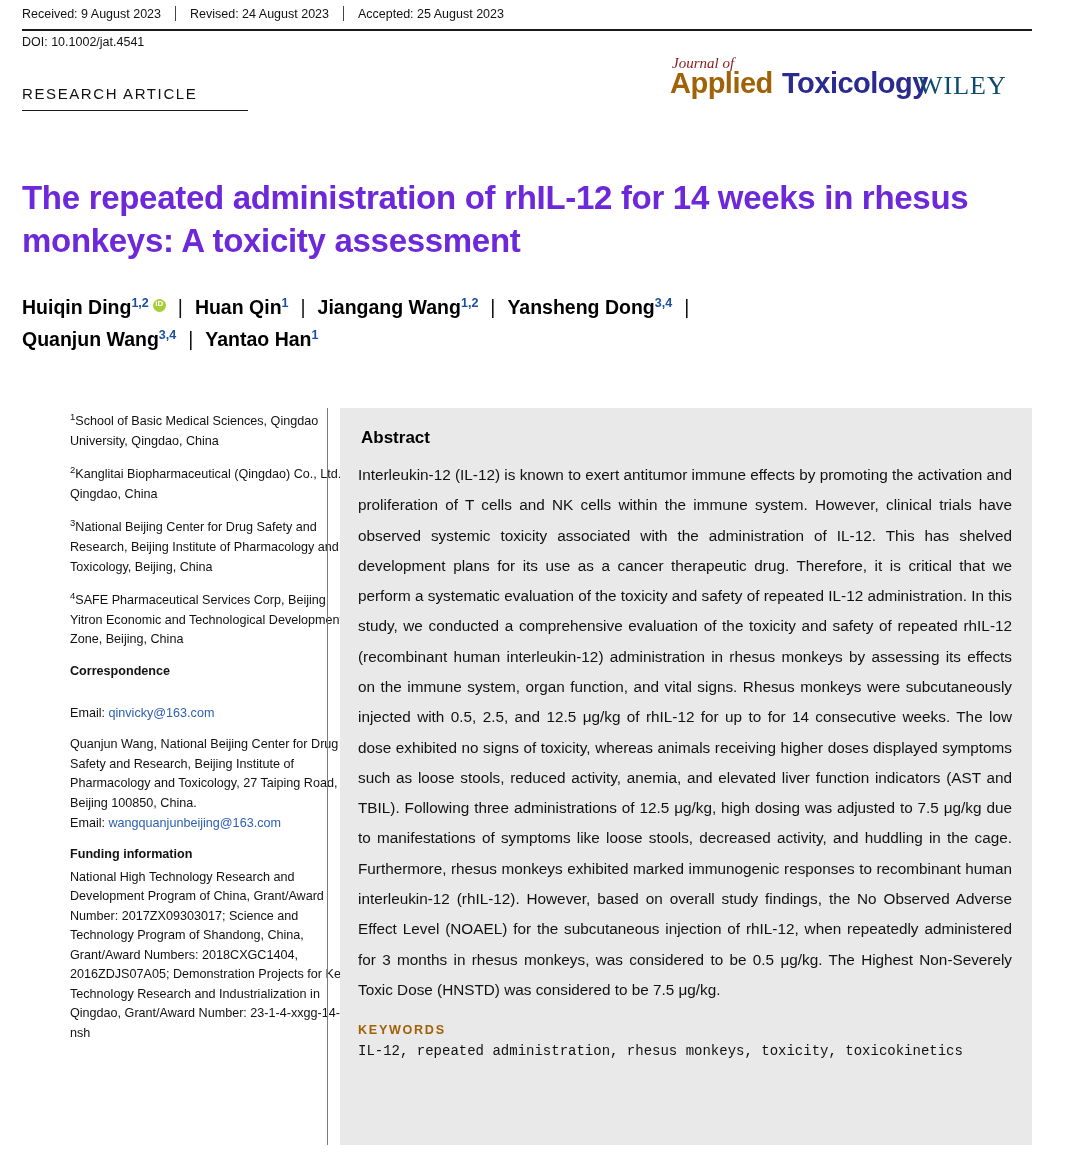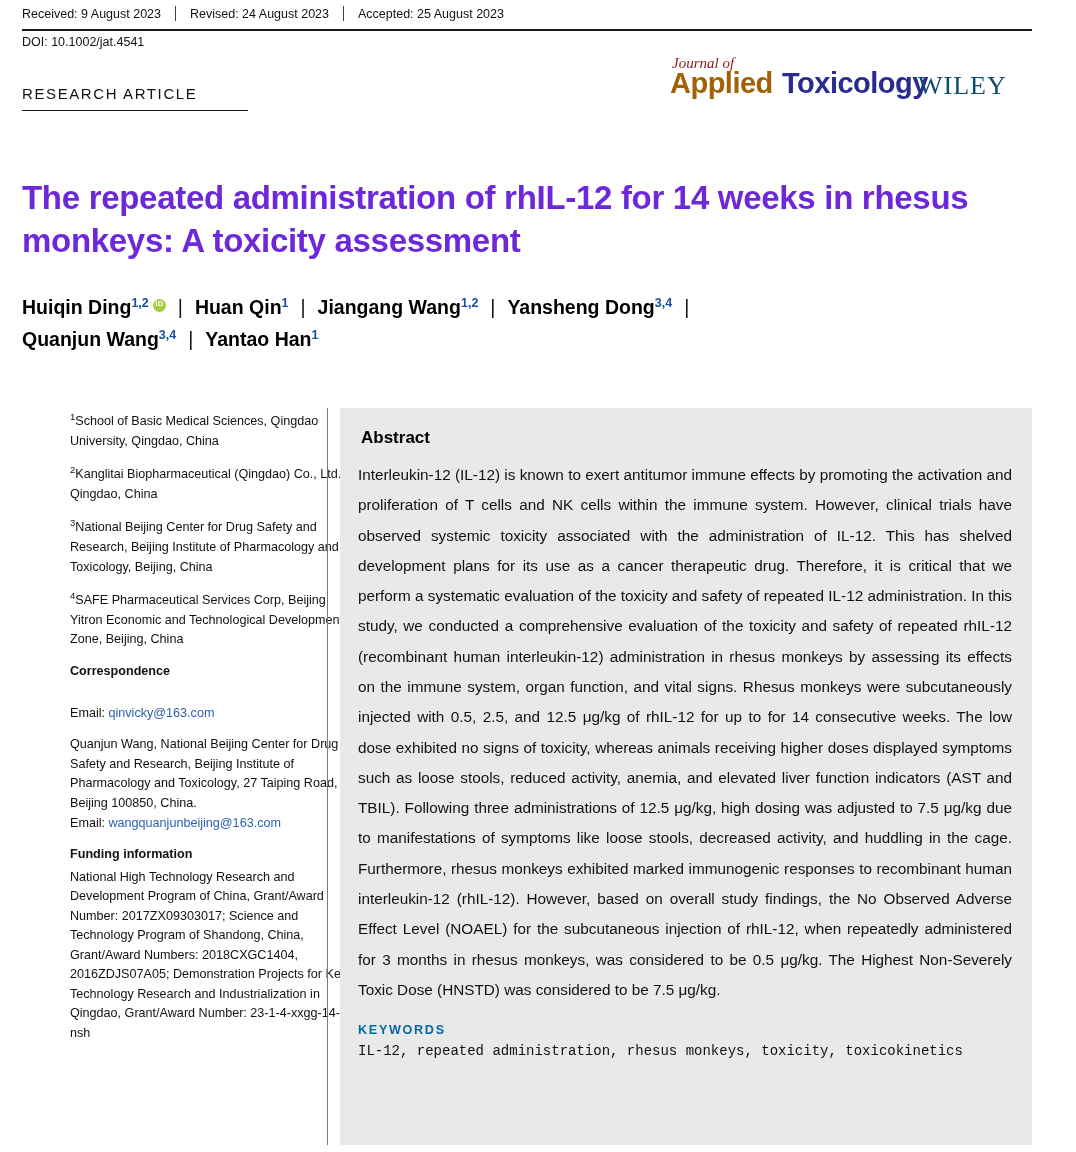--- a/index.html
+++ b/index.html
@@ -233,21 +233,21 @@
     line-height: 1.98;
     text-align: justify;
     color: #111;
     margin: 0;
   }
   .kw-title {
     font-size: 12.6px;
     font-weight: bold;
     letter-spacing: 1.7px;
     margin: 18px 0 4px 0;
-    color: #0369a1;
+    color: #a16207;
   }
   .kw-text {
     font-size: 14px;
     color: #111;
     margin: 0;
     line-height: 1.5;
     font-family: Liberation Mono, monospace;
   }
 </style>
 </head>

